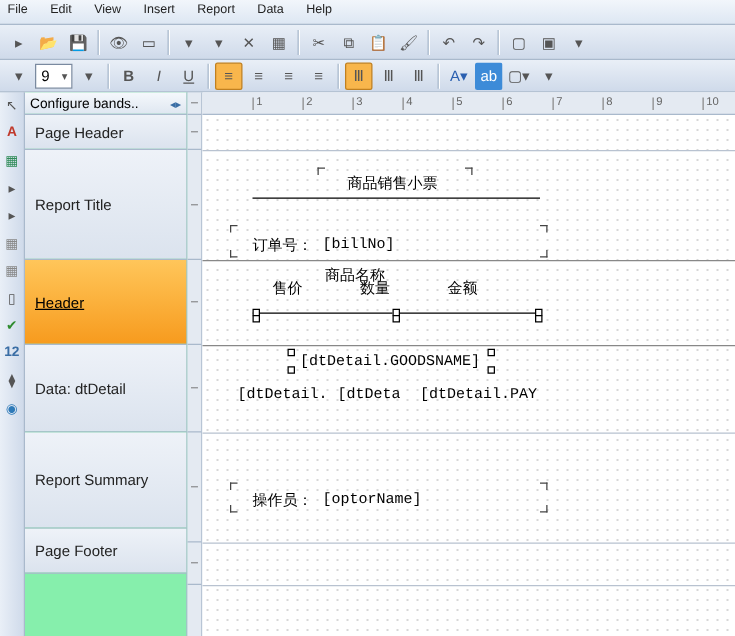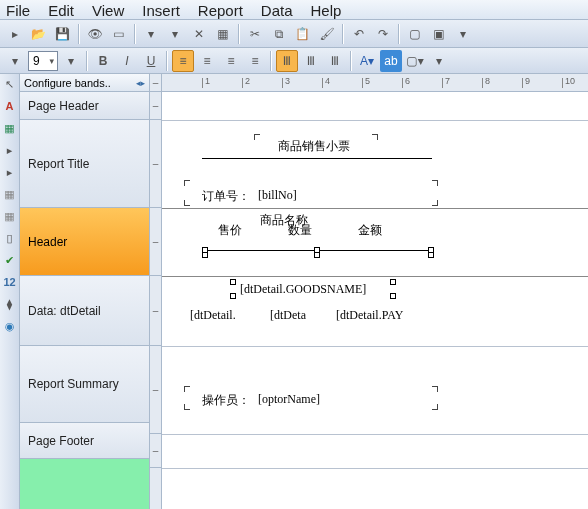--- a/index.html
+++ b/index.html
@@ -1,49 +1,49 @@
 <!DOCTYPE html>
 <html><head>
 <meta charset="utf-8">
 <style>
   * { margin: 0; padding: 0; box-sizing: border-box; }
   body { font-family: Tahoma, Arial, sans-serif; font-size: 11px; background: #dde4ec; width: 588px; height: 509px; overflow: hidden; }
   .menubar { background: linear-gradient(#f2f6fb,#dde7f3); height: 20px; padding: 2px 6px; display: flex; gap: 18px; border-bottom: 1px solid #a9b9cc; }
-  .menubar span { font-size: 15px; color: #222; cursor: pointer; }
+  .menubar span { font-size: 10px; color: #222; cursor: pointer; }
   .toolbar { background: linear-gradient(#e9eff7,#cfdaea); height: 28px; border-bottom: 1px solid #a9b9cc; display: flex; align-items: center; padding: 0 4px; gap: 2px; }
   .tbtn { width: 22px; height: 22px; display: flex; align-items: center; justify-content: center; border: 1px solid transparent; border-radius: 2px; cursor: pointer; font-size: 12px; color:#555;}
   .sep { width: 2px; height: 20px; border-left: 1px solid #a9b9cc; border-right:1px solid #fff; margin: 0 2px; }
   .fmtbar { background: linear-gradient(#e9eff7,#cfdaea); height: 26px; border-bottom: 1px solid #a9b9cc; display: flex; align-items: center; padding: 0 4px; gap: 2px; }
   .combo { background:#fff; border:1px solid #7a8aa0; height:20px; display:flex; align-items:center; padding:0 16px 0 4px; position:relative; font-size:12px;}
   .combo::after { content:"▾"; position:absolute; right:3px; font-size:9px; color:#555;}
   .fontname { width:100px;}
   .fontsize { width:30px;}
   .bold{font-weight:bold;}
   .ital{font-style:italic;}
   .uline{text-decoration:underline;}
   .hl{background:#f8b64c;border:1px solid #c08020;}
   .main { display:flex; height: calc(509px - 20px - 28px - 26px); }
   .vtoolbar { width:20px; background: linear-gradient(90deg,#e9eff7,#cfdaea); border-right:1px solid #a9b9cc; display:flex; flex-direction:column; align-items:center; padding-top:2px; gap:6px;}
   .vbtn { width:16px; height:16px; font-size:11px; color:#555; display:flex; align-items:center; justify-content:center; cursor:pointer;}
   .bandcol { width:130px; background:#86efac; border-right:1px solid #a9b9cc; }
   .confbar{height:18px; background:linear-gradient(#f5f8fc,#dfe7f1); border-bottom:1px solid #a9b9cc; font-size:11px; padding:2px 4px; display:flex; align-items:center; justify-content:space-between;}
   .confbar .arr{font-size:9px; color:#3a6ea5;}
   .band { border-bottom:1px solid #a9b9cc; padding:0 8px; display:flex; align-items:center; font-size:12px; color:#222; background:linear-gradient(#eef2f8,#dbe3ee);}
-  .band.sel { background:linear-gradient(#ffc65a,#f79b1e); color:#000;}
+  .band.sel { background:linear-gradient(#ffc65a,#f79b1e); color:#000;text-decoration:underline;}
   .gut { width:12px; background:#e4eaf2; border-right:1px solid #a9b9cc; display:flex; flex-direction:column;}
   .gutcell{border-bottom:1px solid #a9b9cc; display:flex; align-items:center; justify-content:center; font-size:10px; color:#666;}
   .canvaswrap{flex:1; display:flex; flex-direction:column; background:#fff;}
   .hruler{height:18px; background:#e4eaf2; border-bottom:1px solid #a9b9cc; position:relative; font-size:9px; color:#666;}
   .hruler .tick{position:absolute; top:4px; border-left:1px solid #888; height:10px;}
   .hruler .tick span{position:absolute; top:-2px; left:2px;}
   .canvas{flex:1; background:#fff; position:relative;
           background-image: radial-gradient(circle,#d7d7d7 0.6px, transparent 0.6px);
           background-size:8px 8px;}
   .sect{position:absolute; left:0; right:0; border-bottom:1px solid #b8c2d0;}
-  .field{position:absolute; font-size:12px; font-family: Liberation Serif, serif; color:#000; white-space:nowrap;}
+  .field{position:absolute; font-size:12px; font-family: Liberation Mono, monospace; color:#000; white-space:nowrap;}
   .corner{position:absolute;width:6px;height:6px;border:1px solid #444;}
   .uline2{position:absolute; height:1px; background:#000;}
   .handle{position:absolute;width:6px;height:6px;background:#fff;border:1px solid #000;}
 </style>
 </head>
 <body>
 
 <div class="menubar">
   <span>File</span>
   <span>Edit</span>

